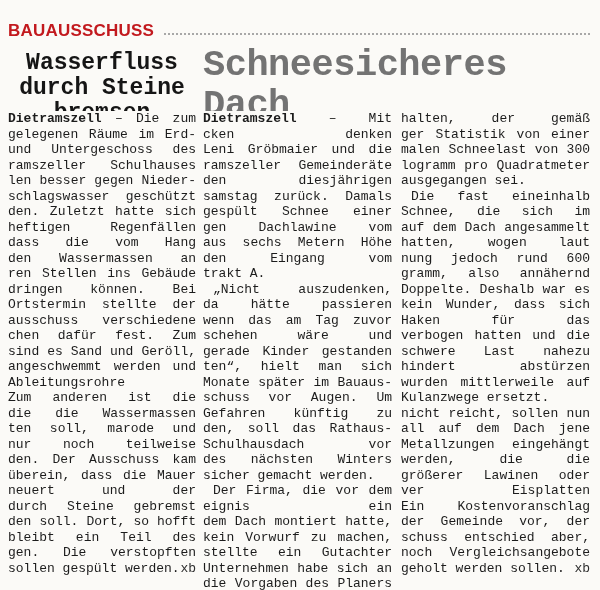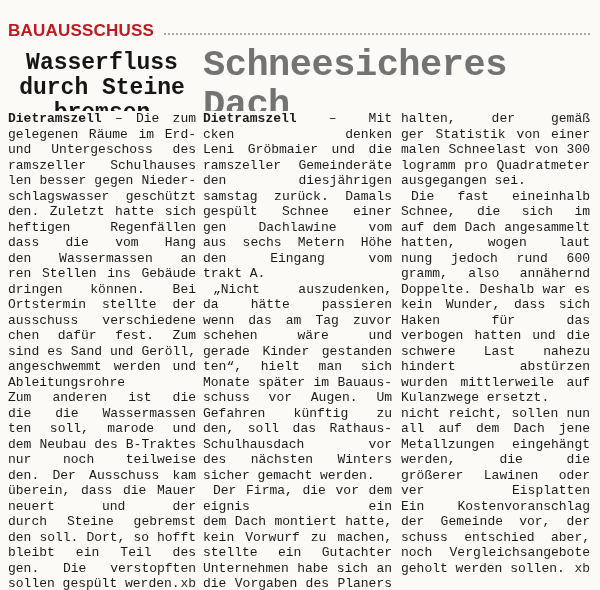--- a/index.html
+++ b/index.html
@@ -114,21 +114,20 @@
           <div class="bline">dringen können. Bei einem</div>
           <div class="bline">Ortstermin stellte der Bau-</div>
           <div class="bline">ausschuss verschiedene Ursa-</div>
           <div class="bline">chen dafür fest. Zum einen</div>
           <div class="bline">sind es Sand und Geröll, die</div>
           <div class="bline">angeschwemmt werden und</div>
           <div class="bline">Ableitungsrohre verstopfen.</div>
           <div class="bline">Zum anderen ist die Mauer,</div>
           <div class="bline">die die Wassermassen ablei-</div>
           <div class="bline">ten soll, marode und nach</div>
-          <div class="bline">dem Neubau des B-Traktes</div>
           <div class="bline">nur noch teilweise vorhan-</div>
           <div class="bline">den. Der Ausschuss kam</div>
           <div class="bline">überein, dass die Mauer er-</div>
           <div class="bline">neuert und der Wasserfluss</div>
           <div class="bline">durch Steine gebremst wer-</div>
           <div class="bline">den soll. Dort, so hofft man,</div>
           <div class="bline">bleibt ein Teil des Gerölls lie-</div>
           <div class="bline">gen. Die verstopften Rohre</div>
           <div class="bline end sigline">
             <span>sollen gespült werden.</span>

